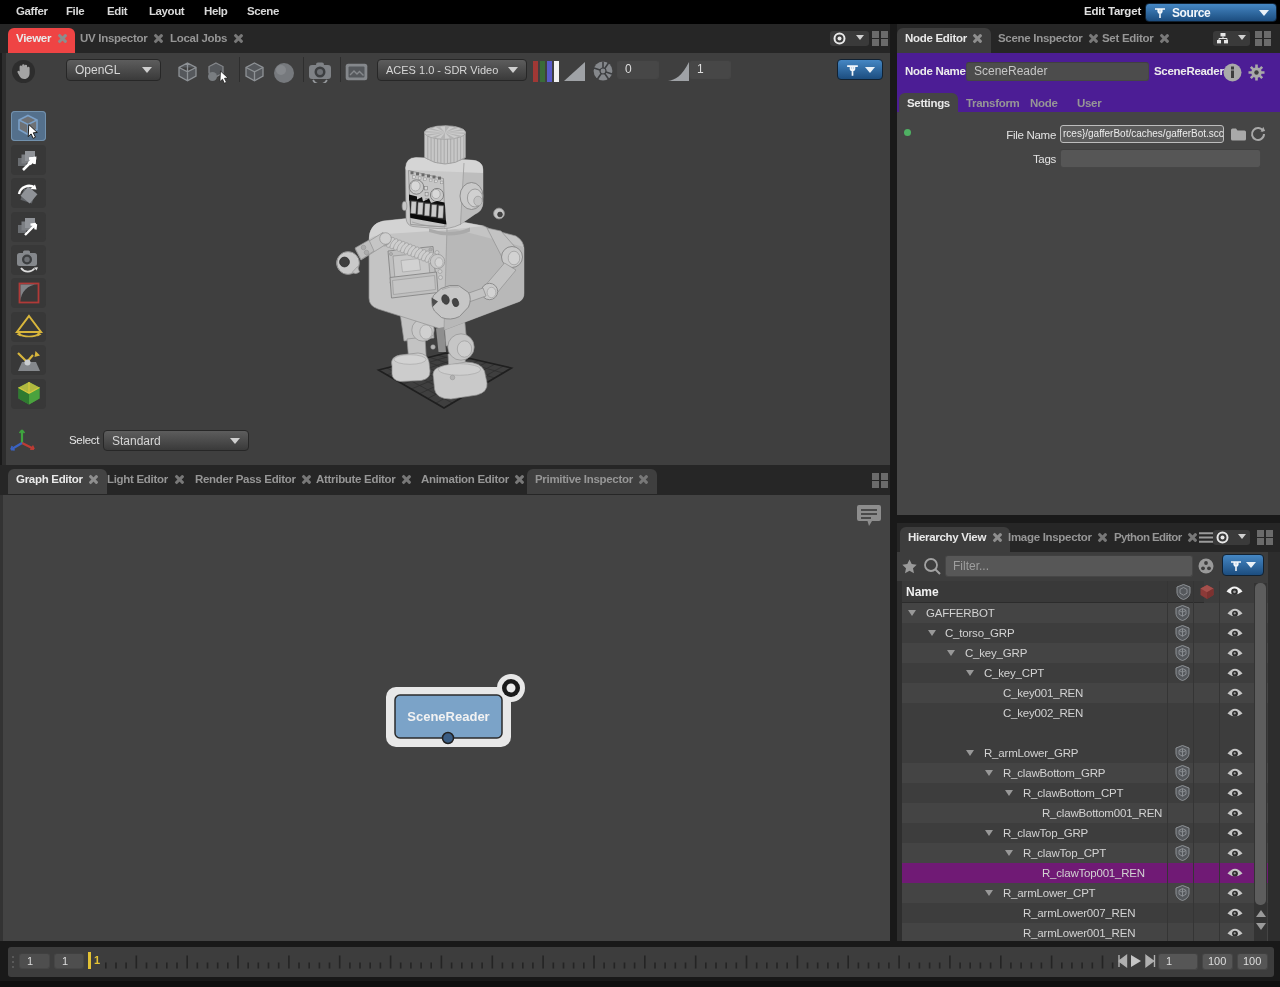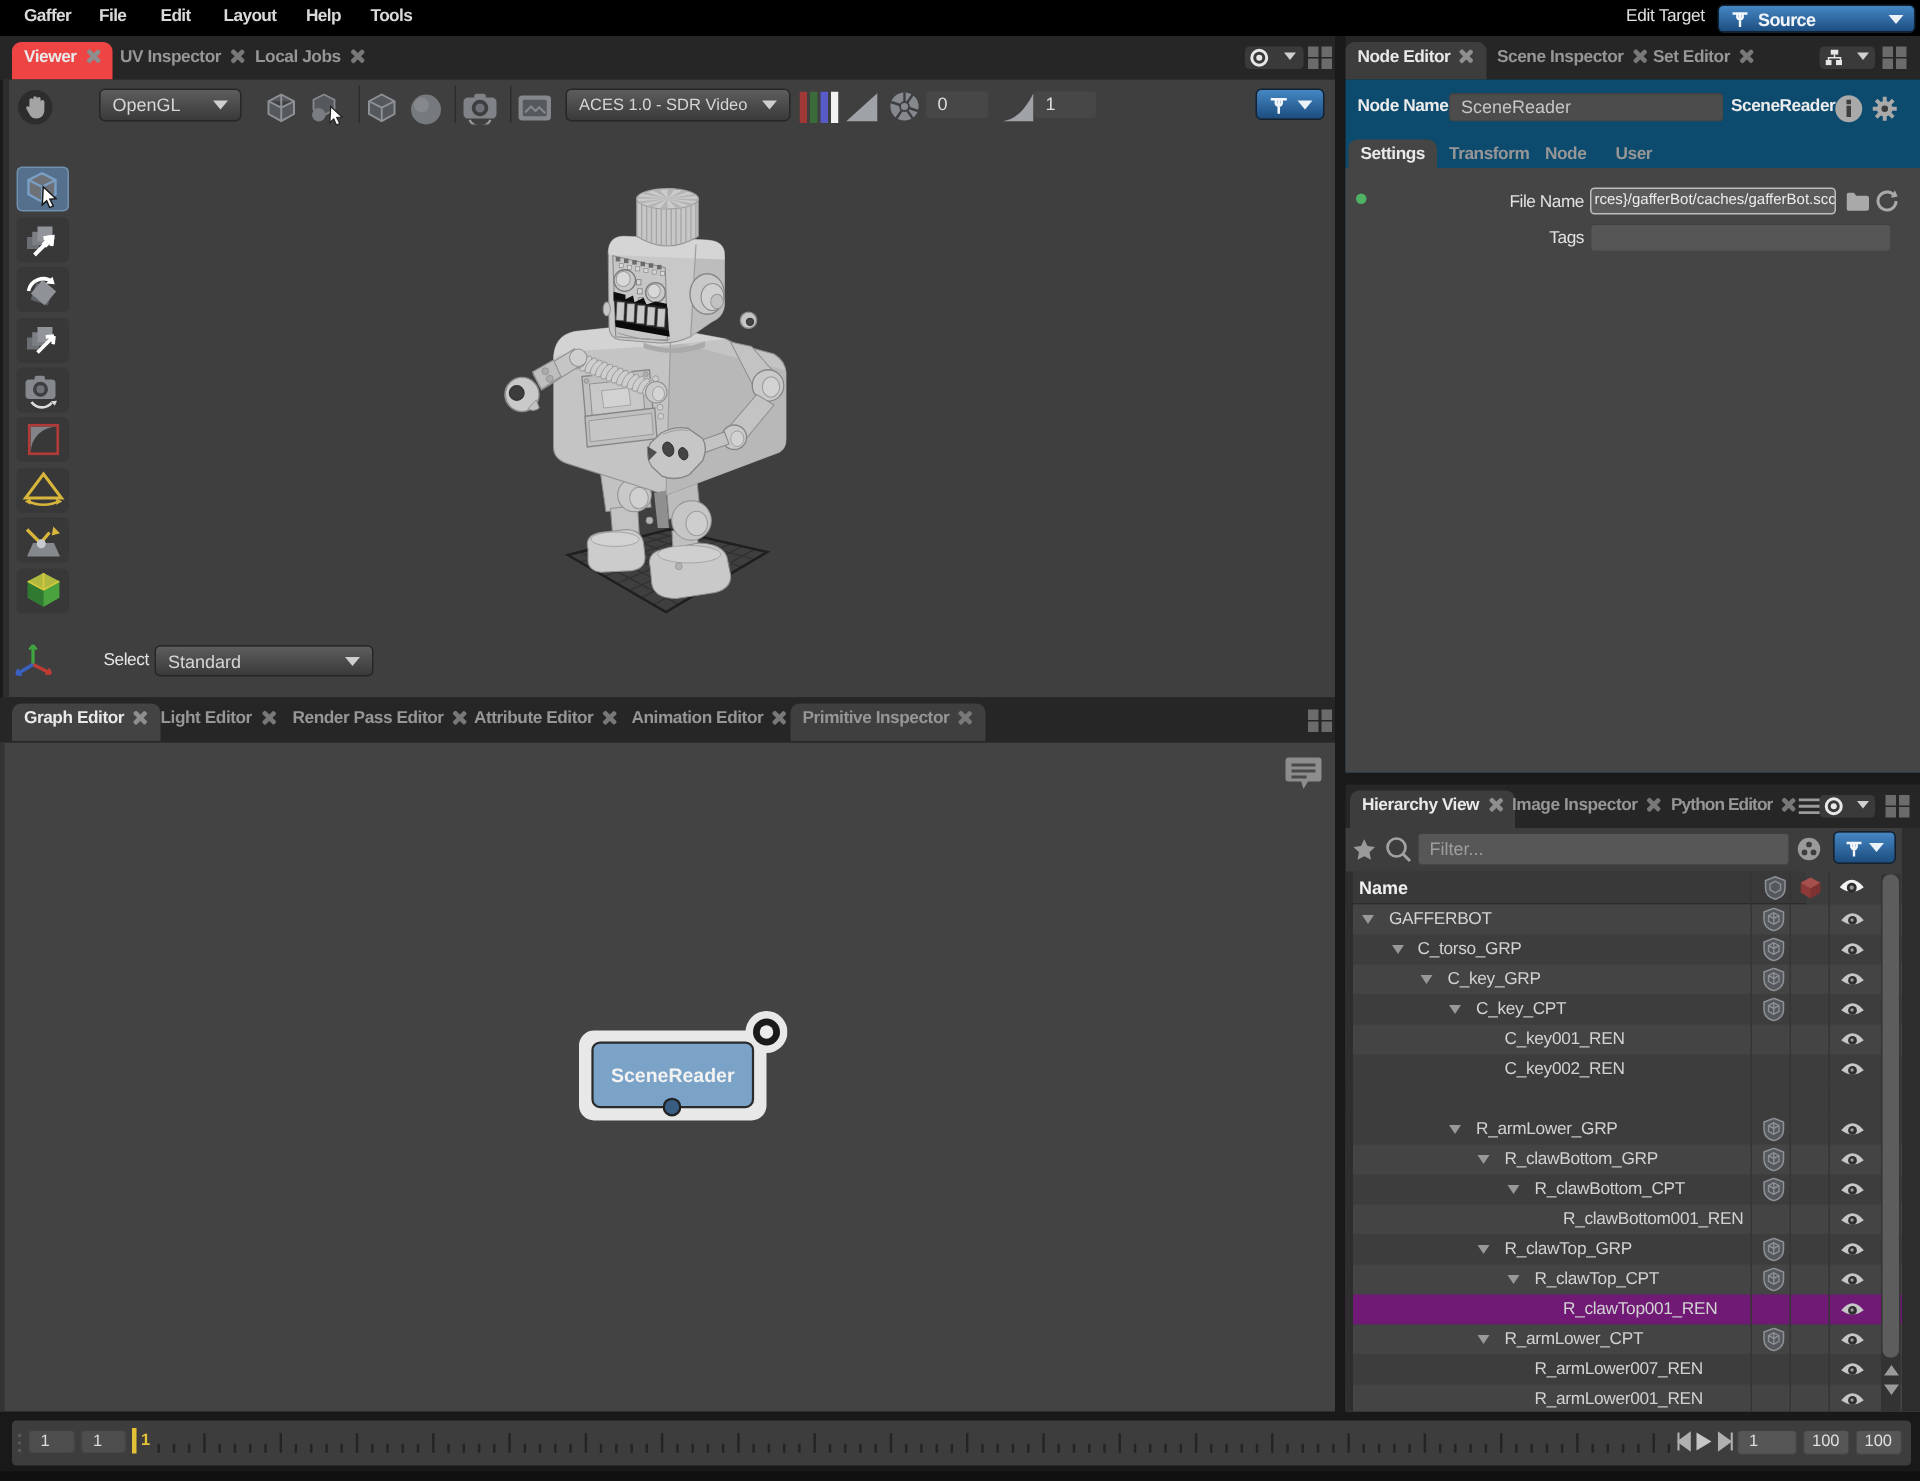--- a/index.html
+++ b/index.html
@@ -38,22 +38,22 @@
 </head>
 <body>
 <div id="stage">
 
   <div id="menubar" class="abs">
     <span class="mi" style="left:16px">Gaffer</span>
     <span class="mi" style="left:66px">File</span>
     <span class="mi" style="left:107px">Edit</span>
     <span class="mi" style="left:149px">Layout</span>
     <span class="mi" style="left:204px">Help</span>
-    <span class="mi" style="left:247px">Tools</span>
-    <span class="mi" style="left:1084px;font-weight:normal;color:#e0e0e0;letter-spacing:-0.2px">Edit Target</span>
+    <span class="mi" style="left:247px">Scene</span>
+    <span class="mi" style="left:1084px;font-weight:bold;color:#e0e0e0;letter-spacing:-0.2px">Edit Target</span>
     <div class="bluedrop" style="left:1145px;top:3px;width:132px;height:19px">
       <svg style="position:absolute;left:7px;top:2px" width="14" height="14" viewBox="0 0 14 14">
           <path d="M2 3 H12 M7 3 V12 M5.2 3 L5.2 5.7 A1.9 1.9 0 0 0 8.8 5.7 L8.8 3" stroke="#f2f6fa" stroke-width="1.6" fill="none"></path>
         </svg>
       <span style="position:absolute;left:26px;top:2px;font-size:12px;color:#f2f6fa">Source</span>
       <span class="arr"></span>
     </div>
   </div>
 
   <div id="viewer-tabbar" class="abs tabbar" style="left:0;top:24px;width:890px;height:29px">
@@ -431,21 +431,21 @@
         </svg>
       <span style="position:absolute;right:4px;top:4px;width:0;height:0;border-left:4px solid transparent;border-right:4px solid transparent;border-top:5px solid #d0d0d0"></span>
     </div>
     <div class="gridicon" style="left:358px;top:7px">
       <i style="left:0;top:0"></i>
         <i style="left:9px;top:0"></i>
         <i style="left:0;top:8px"></i>
         <i style="left:9px;top:8px"></i>
     </div>
   </div>
-  <div id="nodeed" class="abs" style="left:897px;top:53px;width:383px;height:462px;background:#0c4a6e">
+  <div id="nodeed" class="abs" style="left:897px;top:53px;width:383px;height:462px;background:#4c1d95">
     <span class="lbl" style="left:8px;top:12px;font-weight:bold;color:#ececec">Node Name</span>
     <div class="fld" style="left:69px;top:9px;width:183px;height:19px;line-height:17px;background:#4c4c4c;color:#c6c6c6">SceneReader</div>
     <span class="lbl" style="left:257px;top:12px;font-weight:bold;color:#ececec">SceneReader</span>
     <svg style="position:absolute;left:326px;top:10px" width="19" height="19" viewBox="0 0 19 19">
         <circle cx="9.5" cy="9.5" r="9" fill="#a9a9a9"></circle>
         <rect x="8" y="7.5" width="3" height="7.5" fill="#3d3d3d"></rect>
         <rect x="8" y="3.5" width="3" height="3" fill="#3d3d3d"></rect>
       </svg>
     <svg style="position:absolute;left:350px;top:10px" width="19" height="19" viewBox="0 0 19 19">
         <g fill="#a9a9a9">

